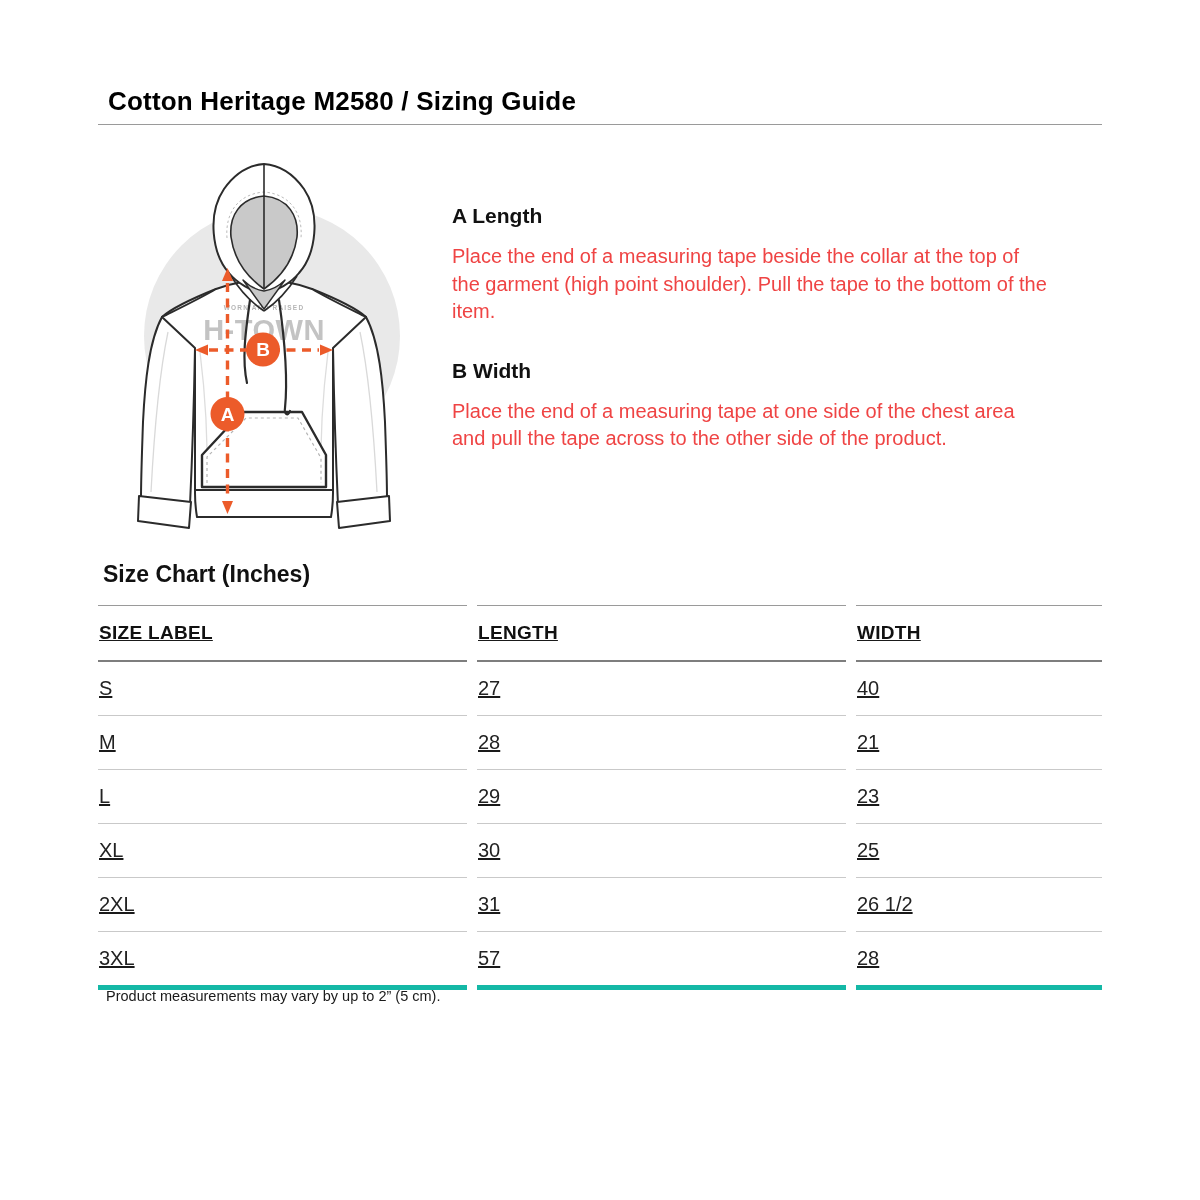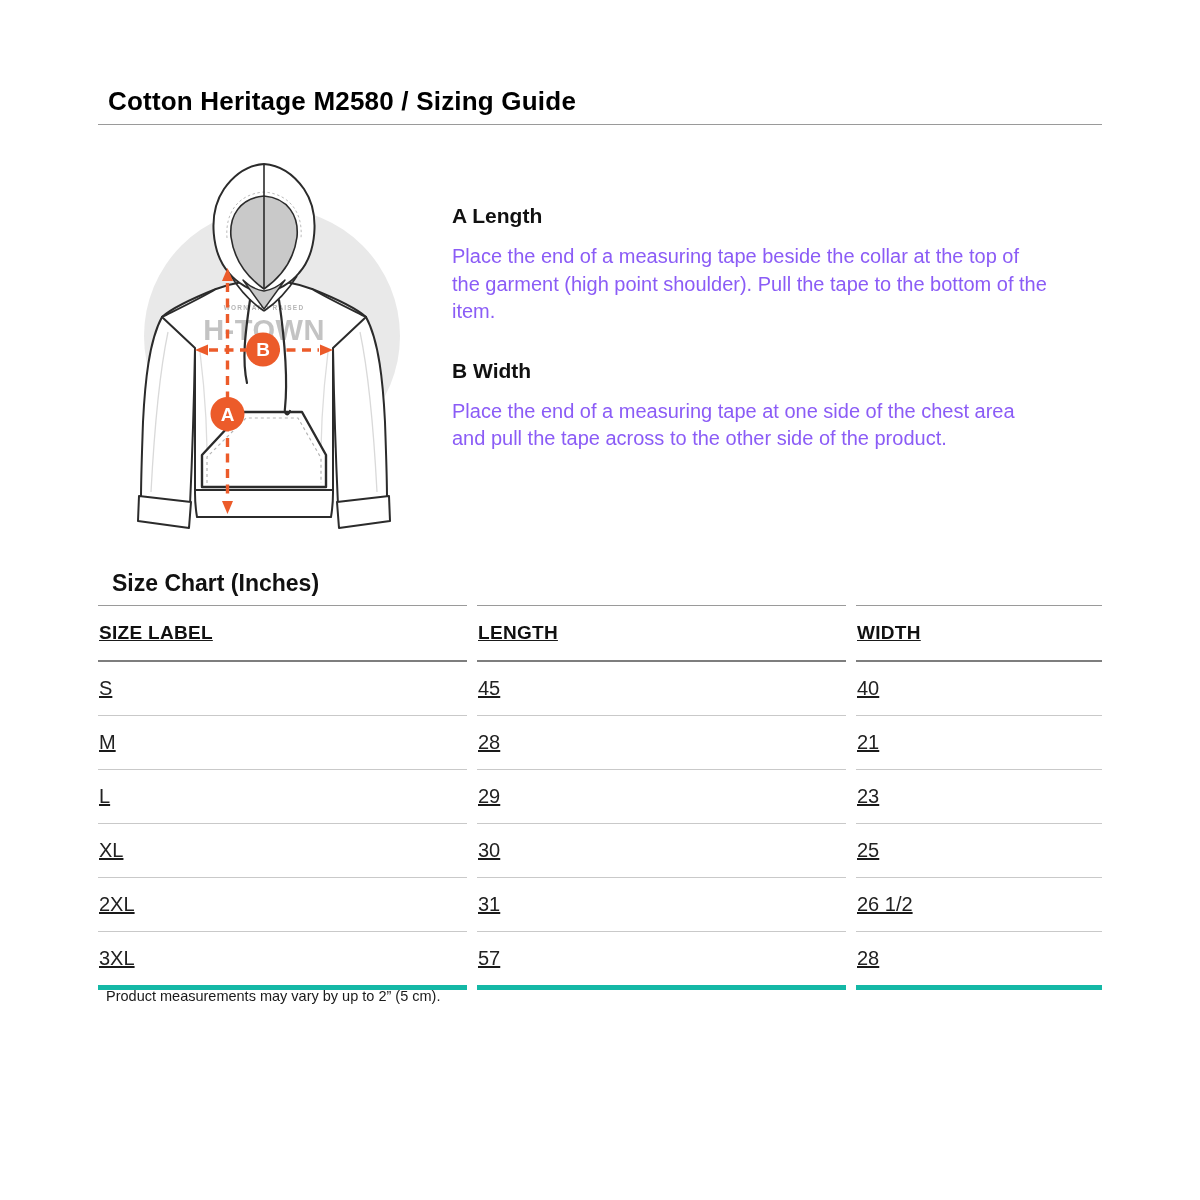--- a/index.html
+++ b/index.html
@@ -24,27 +24,27 @@
   }
 
   .illustration { left: 130px; top: 150px; width: 270px; height: 390px; }
 
   .guide-text { left: 452px; top: 191px; width: 600px; }
   .guide-text h2 {
     font-size: 21px; font-weight: 700; color: #111;
     margin: 13px 0 15px 0;
   }
   .guide-text p {
-    font-size: 20px; line-height: 27.5px; color: #8b5cf6;
+    font-size: 20px; line-height: 27.5px; color: #ef4444;
     margin: 0 1px 33px 0;
   }
 
   .chart-heading {
     left: 98px; top: 556px;
-    font-size: 23px; font-weight: 700; color: #111; margin: 14px;
+    font-size: 23px; font-weight: 700; color: #111; margin: 5px;
   }
 
   .table-wrap { left: 88px; top: 605px; text-decoration: underline; }
   table.size-table {
     border-collapse: separate; border-spacing: 10px 0;
     width: 1024px; table-layout: fixed;
   }
   table.size-table th {
     text-align: left; font-size: 19px; font-weight: 700; color: #111;
     letter-spacing: 0.3px; height: 52px; vertical-align: middle;
@@ -144,21 +144,21 @@
     <thead>
       <tr>
         <th>SIZE LABEL</th>
         <th>LENGTH</th>
         <th>WIDTH</th>
       </tr>
     </thead>
     <tbody>
       <tr>
         <td>S</td>
-        <td>45</td>
+        <td>27</td>
         <td>40</td>
       </tr>
       <tr>
         <td>M</td>
         <td>28</td>
         <td>21</td>
       </tr>
       <tr>
         <td>L</td>
         <td>29</td>

